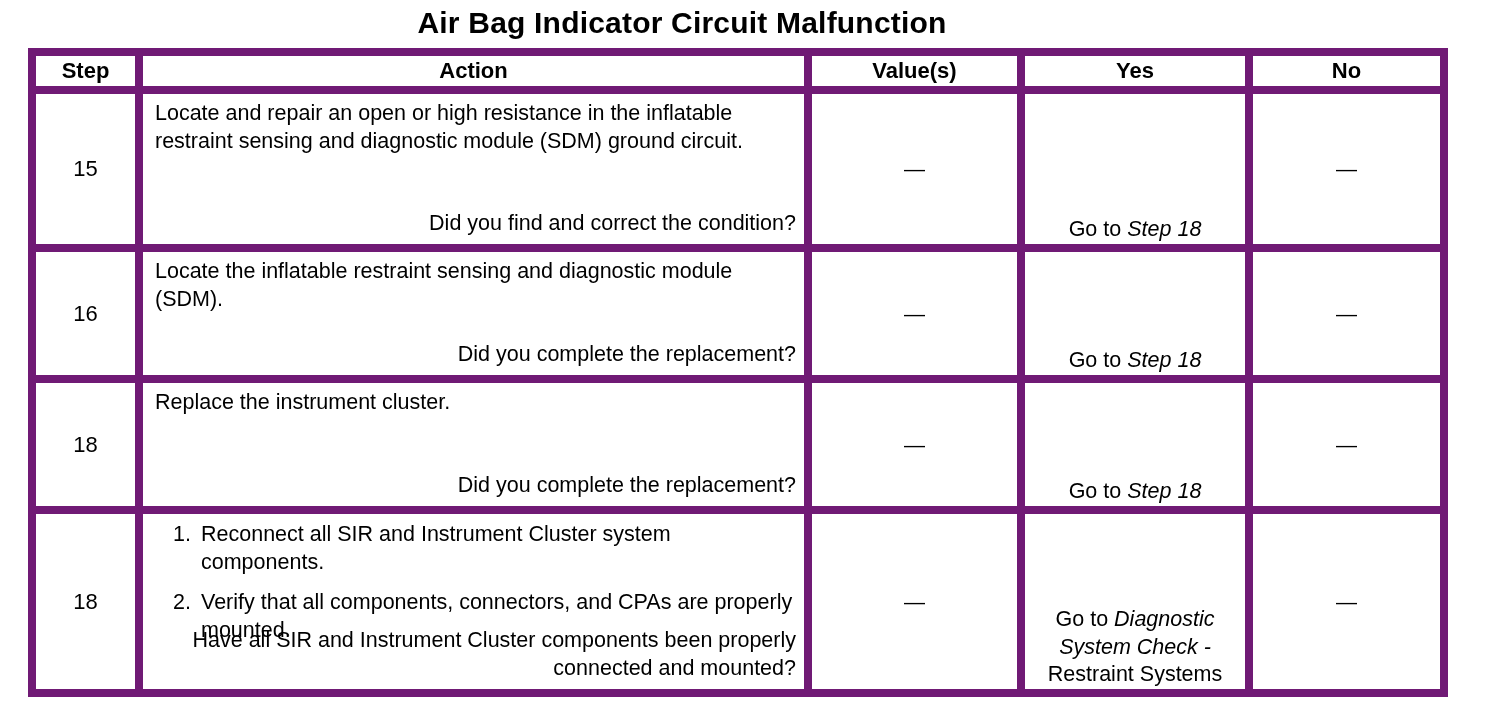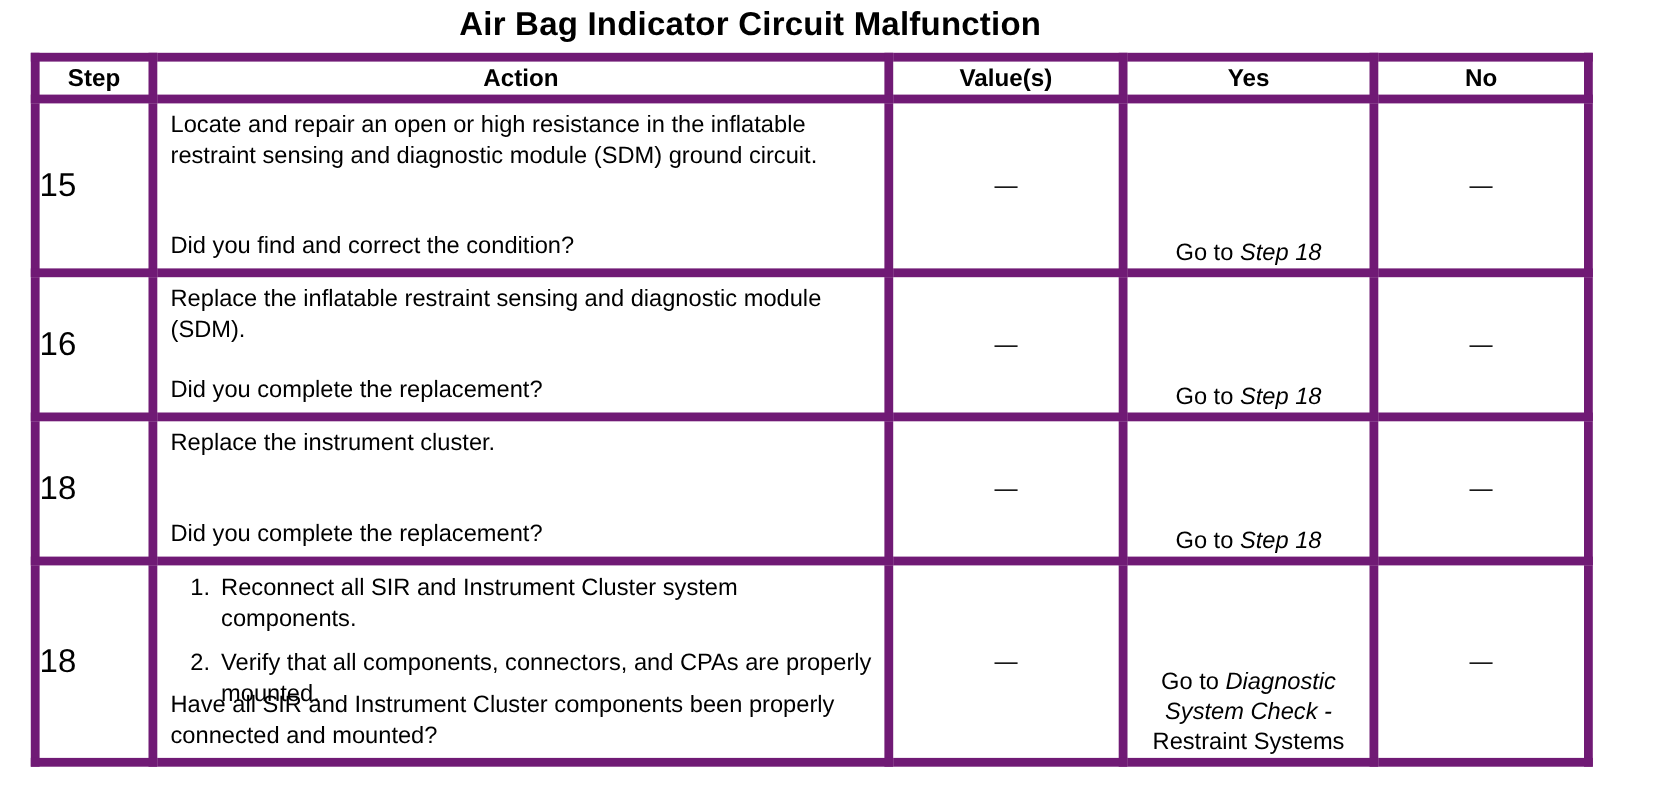--- a/index.html
+++ b/index.html
@@ -52,40 +52,41 @@
   tr.h-r17 { height: 131px; }
   tr.h-r18 { height: 183px; }
 
   th.hdr {
     font-size: 22px;
     font-weight: bold;
     text-align: center;
     vertical-align: middle;
   }
   td.step-cell {
-    font-size: 30px;
-    text-align: left;
+    font-size: 22px;
+    text-align: center;
     vertical-align: middle;
   }
   td.action-cell {
     position: relative;
     vertical-align: top;
     font-size: 21.5px;
     line-height: 1.32;
   }
   .action-text {
     padding: 5px 10px 0 12px;
   }
   .question {
     position: absolute;
     left: 12px;
     right: 8px;
     bottom: 6px;
     font-size: 21.5px;
     line-height: 1.3;
+    text-align: right;
   }
   .olist {
     padding: 6px 6px 0 30px;
   }
   .oli {
     display: flex;
     margin-bottom: 11px;
   }
   .oli-num {
     flex: 0 0 28px;
@@ -143,21 +144,21 @@
         <td class="value-cell">—</td>
         <td class="yes-cell">
           <span><span>Go to</span> <em>Step 18</em></span>
         </td>
         <td class="no-cell">—</td>
       </tr>
 
       <tr class="h-r16">
         <td class="step-cell">16</td>
         <td class="action-cell">
-          <div class="action-text">Replace the inflatable restraint sensing and diagnostic module (SDM).</div>
+          <div class="action-text">Locate the inflatable restraint sensing and diagnostic module (SDM).</div>
           <div class="question">Did you complete the replacement?</div>
         </td>
         <td class="value-cell">—</td>
         <td class="yes-cell">
           <span><span>Go to</span> <em>Step 18</em></span>
         </td>
         <td class="no-cell">—</td>
       </tr>
 
       <tr class="h-r17">

